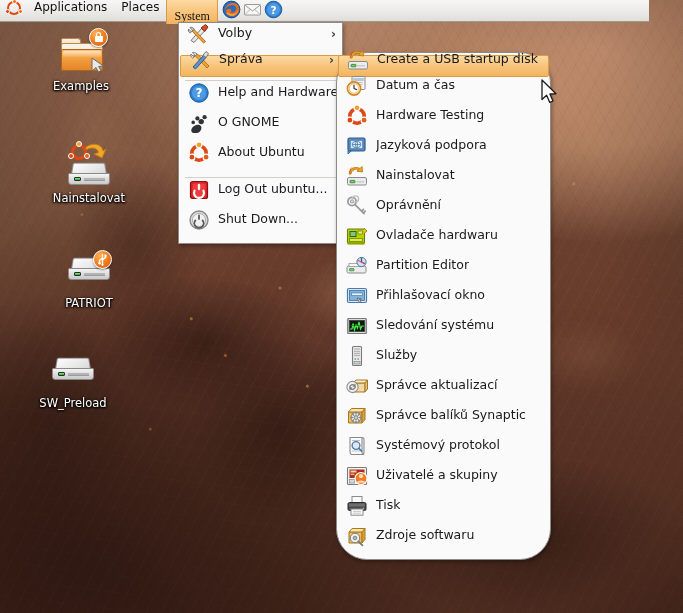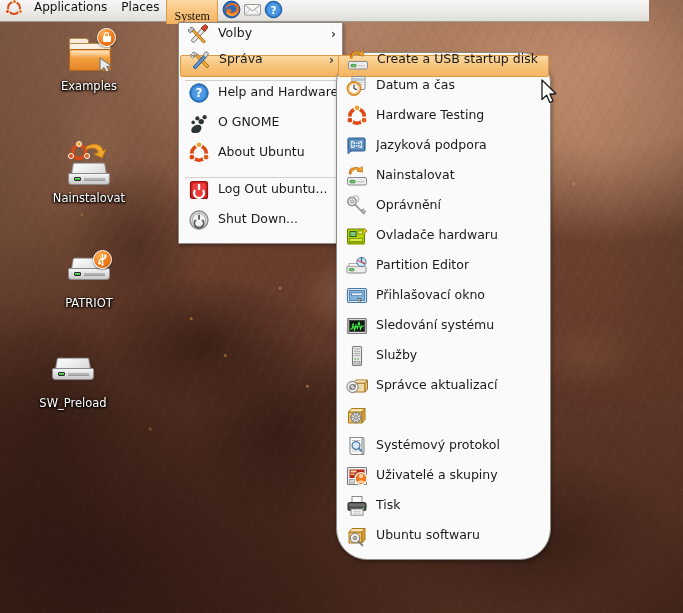--- a/index.html
+++ b/index.html
@@ -407,21 +407,21 @@
 
 <div id="desktop">
   <div class="wp-layer wp-base"></div>
   <div class="wp-layer wp-blotch-a"></div>
   <div class="wp-layer wp-blotch-b"></div>
   <div class="wp-layer wp-fiber"></div>
   <div class="wp-layer wp-speck"></div>
   <div class="wp-layer wp-vignette"></div>
 </div>
 
-<div class="desk-icon" style="left:34px; top:28px;">
+<div class="desk-icon" style="left:26px; top:28px;">
   <div class="glyph">
     <div class="folder">
       <div class="tab"></div>
       <div class="back"></div>
       <div class="front"></div>
       <div class="shine"></div>
     </div>
     <div class="emblem" style="left:36px; top:0px;">
       <div class="lock-body">
           <div class="lock-shackle"></div>
@@ -800,20 +800,21 @@
       <svg class="ic" width="24" height="24" viewBox="0 0 24 24">
         <path d="M3.5 8 L17 8 L17 19 L3.5 19 Z" fill="#f0c060" stroke="#a8791c" stroke-width="1"></path>
         <path d="M3.5 8 L6.5 4.5 L20 4.5 L17 8 Z" fill="#fbe2a8" stroke="#a8791c" stroke-width="1"></path>
         <path d="M17 8 L20 4.5 L20 15.5 L17 19 Z" fill="#d9a23c" stroke="#a8791c" stroke-width="1"></path>
         <circle cx="11" cy="13.5" r="5" fill="#f2f2f2" stroke="#7a7a7a" stroke-width="1"></circle>
         <circle cx="11" cy="13.5" r="1.9" fill="#c8c8c8" stroke="#7a7a7a" stroke-width="0.9"></circle>
         <path d="M11 8.2 L11 10 M11 17 L11 18.8 M5.9 13.5 L7.7 13.5 M14.3 13.5 L16.1 13.5
                  M7.4 9.9 L8.7 11.2 M13.3 15.8 L14.6 17.1 M14.6 9.9 L13.3 11.2 M8.7 15.8 L7.4 17.1" stroke="#8a8a8a" stroke-width="1.6" stroke-linecap="round"></path>
       </svg>
     </span>
+    <span class="menu-label">Správce balíků Synaptic</span>
   </div>
 
   <div class="menu-row">
     <span class="menu-icon">
       <svg class="ic" width="24" height="24" viewBox="0 0 24 24">
         <path d="M5 3.5 L17 3.5 L17 18 C17 19.8 18 20.5 18 20.5 L6.5 20.5 C5.5 20 5 19.2 5 18 Z" fill="#fbfbfb" stroke="#8a8a8a" stroke-width="1.1"></path>
         <path d="M17 3.5 C18.4 3.5 19 4.4 19 5.6 L19 18 C19 19.8 18 20.5 18 20.5" fill="none" stroke="#8a8a8a" stroke-width="1.1"></path>
         <line x1="7" y1="6.5" x2="15" y2="6.5" stroke="#b8b8b8" stroke-width="0.9"></line>
         <line x1="7" y1="17" x2="15" y2="17" stroke="#b8b8b8" stroke-width="0.9"></line>
         <circle cx="11" cy="11.5" r="3.9" fill="#dce9f5" stroke="#4b7aa8" stroke-width="1.3"></circle>
@@ -858,21 +859,21 @@
     <span class="menu-icon">
       <svg class="ic" width="24" height="24" viewBox="0 0 24 24">
         <path d="M4 8 L17 8 L17 19 L4 19 Z" fill="#f0c060" stroke="#a8791c" stroke-width="1"></path>
         <path d="M4 8 L7 4.5 L20 4.5 L17 8 Z" fill="#fbe2a8" stroke="#a8791c" stroke-width="1"></path>
         <path d="M17 8 L20 4.5 L20 15.5 L17 19 Z" fill="#d9a23c" stroke="#a8791c" stroke-width="1"></path>
         <circle cx="10" cy="14" r="4.8" fill="#eeeeee" stroke="#7a7a7a" stroke-width="1"></circle>
         <circle cx="10" cy="14" r="1.8" fill="#b8b8b8" stroke="#7a7a7a" stroke-width="0.9"></circle>
         <path d="M13.4 17.4 L17.4 21.4" stroke="#7a7a7a" stroke-width="1.8" stroke-linecap="round"></path>
       </svg>
     </span>
-    <span class="menu-label">Ubuntu softwaru</span>
+    <span class="menu-label">Zdroje softwaru</span>
   </div>
 </div>
 
 <div id="cursor" style="left: 541px; top: 79px;">
   <svg width="20" height="28" viewBox="0 0 20 28">
     <path d="M1 1 L1 20.5 L5.6 16.2 L8.8 23.4 L12 22 L8.9 15 L15 14.8 Z" fill="#ffffff" stroke="#1a1a1a" stroke-width="1.3" stroke-linejoin="round"></path>
   </svg>
 </div>
 
 </body></html>

